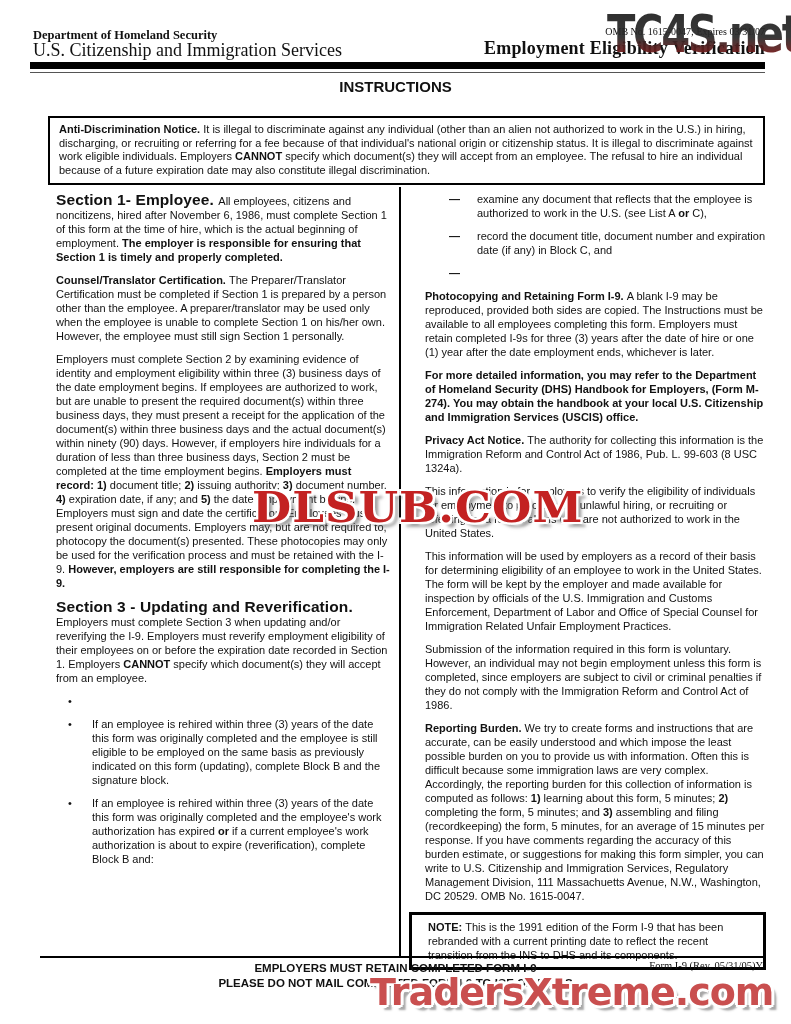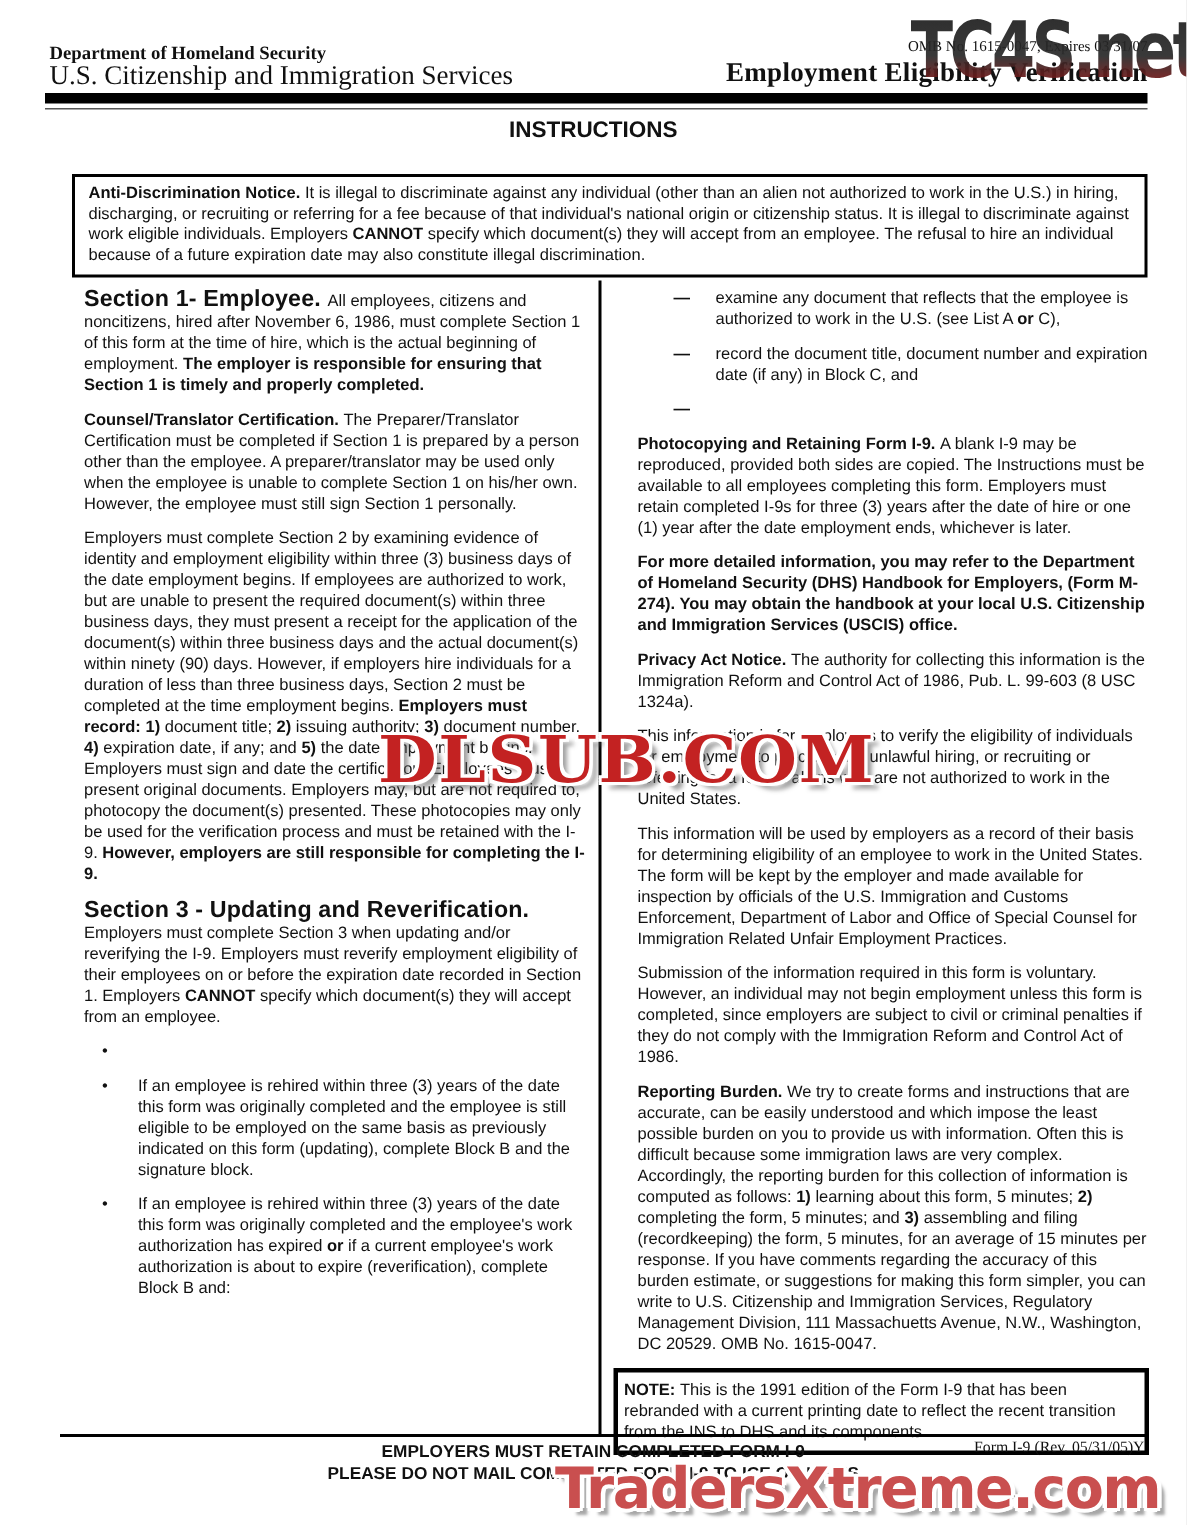--- a/index.html
+++ b/index.html
@@ -33,21 +33,21 @@
   .col-right { position:absolute; left:369px; right:0; top:5px; }
   .para { margin:0 0 9px 16px; font-size:11px; line-height:14px; }
   .seg-b { font-weight:bold; }
   .seg-h { font-weight:bold; font-size:15.5px; line-height:1; letter-spacing:0.1px; }
   .bullet-row { display:flex; margin:0 0 9px 0; }
   .bullet-glyph { flex:none; width:24px; margin-left:28px; font-size:11px; line-height:14px; }
   .bullet-text { flex:1; font-size:11px; line-height:14px; }
   .dash-row { display:flex; margin:0 0 9px 0; }
   .dash-glyph { flex:none; width:28px; margin-left:40px; font-size:11px; line-height:14px; font-weight:bold; }
   .dash-text { flex:1; font-size:11px; line-height:14px; }
-  .note-box { border:3px solid #000; padding:5px 4px; margin-top:5px; font-size:11px; line-height:14px; }
+  .note-box { border:3px solid #000; padding:5px 16px; margin-top:5px; font-size:11px; line-height:14px; }
   
   .footer-rule  { position:absolute; left:40px; right:25px; top:956px; height:2px; background:#000; }
   .footer-line1 { position:absolute; top:962px; left:0; right:0; text-align:center; font-weight:bold; font-size:11.5px; }
   .footer-line2 { position:absolute; top:977px; left:0; right:0; text-align:center; font-weight:bold; font-size:11.5px; }
   .footer-rev   { position:absolute; top:960px; right:28px; font-family:"Liberation Serif", serif; font-size:10.5px; }
   
   .wm { position:absolute; z-index:10; white-space:nowrap; pointer-events:none; }
   .wm-tc4s {
     top:4px; right:-8px; font-family:"DejaVu Sans", sans-serif; font-weight:bold;
     font-size:52px; letter-spacing:-3px; transform:scaleX(0.80); transform-origin:100% 0;

